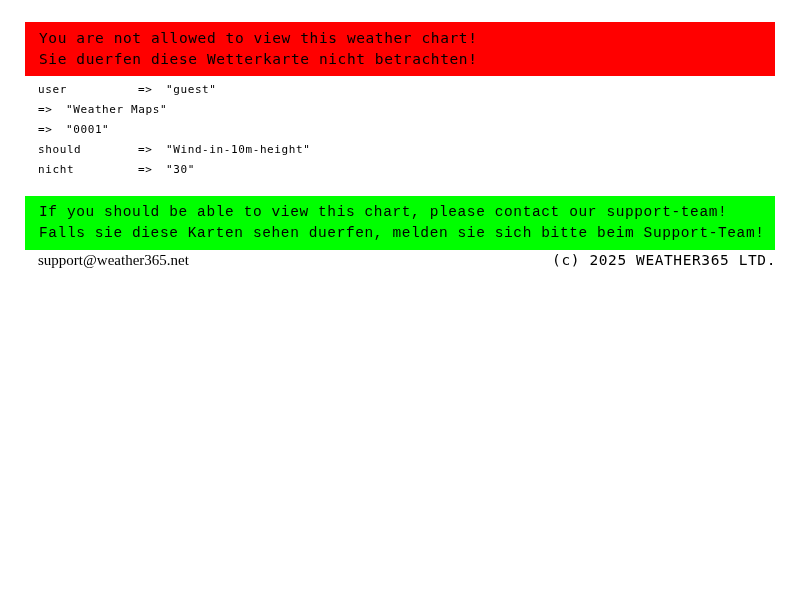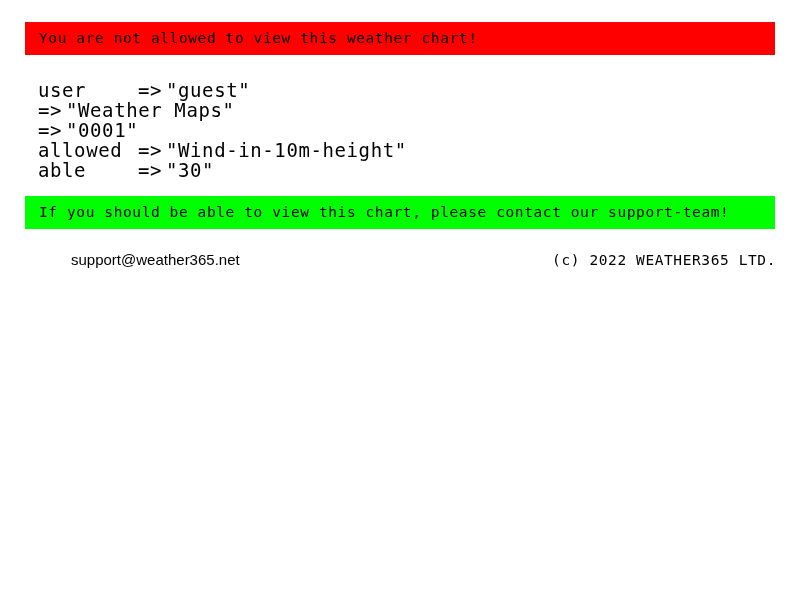--- a/index.html
+++ b/index.html
@@ -30,37 +30,38 @@
     box-sizing: border-box;
     padding: 6px 0 6px 14px;
   }
   .banner-error {
     top: 22px;
     background: #ff0000;
   }
   .banner-info {
     top: 196px;
     background: #00ff00;
+    font-family: Liberation Mono, monospace;
   }
   .banner-line {
     font-size: 14.5px;
     line-height: 21px;
     letter-spacing: 0.6px;
     white-space: pre;
     color: #000000;
   }
 
   .details {
     position: absolute;
     left: 38px;
     top: 80px;
   }
   .detail-row {
     display: flex;
-    font-size: 19px;
+    font-size: 11px;
     line-height: 20px;
     letter-spacing: 0.6px;
     white-space: pre;
     height: 20px;
     align-items: flex-end;
   }
   .detail-key {
     width: 100px;
   }
   .detail-arrow {
@@ -75,65 +76,66 @@
     top: 250px;
     width: 738px;
     display: flex;
     justify-content: space-between;
     font-size: 14.5px;
     line-height: 20px;
     letter-spacing: 0.6px;
     white-space: pre;
   }
   .footer-left {
-    font-family: Liberation Sans, sans-serif;
+    font-family: Liberation Serif, serif;
     font-size: 15px;
     letter-spacing: 0px;
-    margin-left: 33px;
   }
   .footer-right {
   }
 </style>
 </head>
 <body>
 
 <div class="page">
 
   <div class="banner banner-error">
     <div class="banner-line">You are not allowed to view this weather chart!</div>
+    <div class="banner-line">Sie duerfen diese Wetterkarte nicht betrachten!</div>
   </div>
 
   <div class="details">
     <div class="detail-row">
       <span class="detail-key">user</span>
       <span class="detail-arrow">=&gt;</span>
       <span class="detail-val">"guest"</span>
     </div>
     <div class="detail-row">
       <span class="detail-arrow">=&gt;</span>
       <span class="detail-val">"Weather Maps"</span>
     </div>
     <div class="detail-row">
       <span class="detail-arrow">=&gt;</span>
       <span class="detail-val">"0001"</span>
     </div>
     <div class="detail-row">
-      <span class="detail-key">allowed</span>
+      <span class="detail-key">should</span>
       <span class="detail-arrow">=&gt;</span>
       <span class="detail-val">"Wind-in-10m-height"</span>
     </div>
     <div class="detail-row">
-      <span class="detail-key">able</span>
+      <span class="detail-key">nicht</span>
       <span class="detail-arrow">=&gt;</span>
       <span class="detail-val">"30"</span>
     </div>
   </div>
 
   <div class="banner banner-info">
     <div class="banner-line">If you should be able to view this chart, please contact our support-team!</div>
+    <div class="banner-line">Falls sie diese Karten sehen duerfen, melden sie sich bitte beim Support-Team!</div>
   </div>
 
   <div class="footer">
     <span class="footer-left">support@weather365.net</span>
-    <span class="footer-right">(c) 2022 WEATHER365 LTD.</span>
+    <span class="footer-right">(c) 2025 WEATHER365 LTD.</span>
   </div>
 
 </div>
 
 </body></html>

